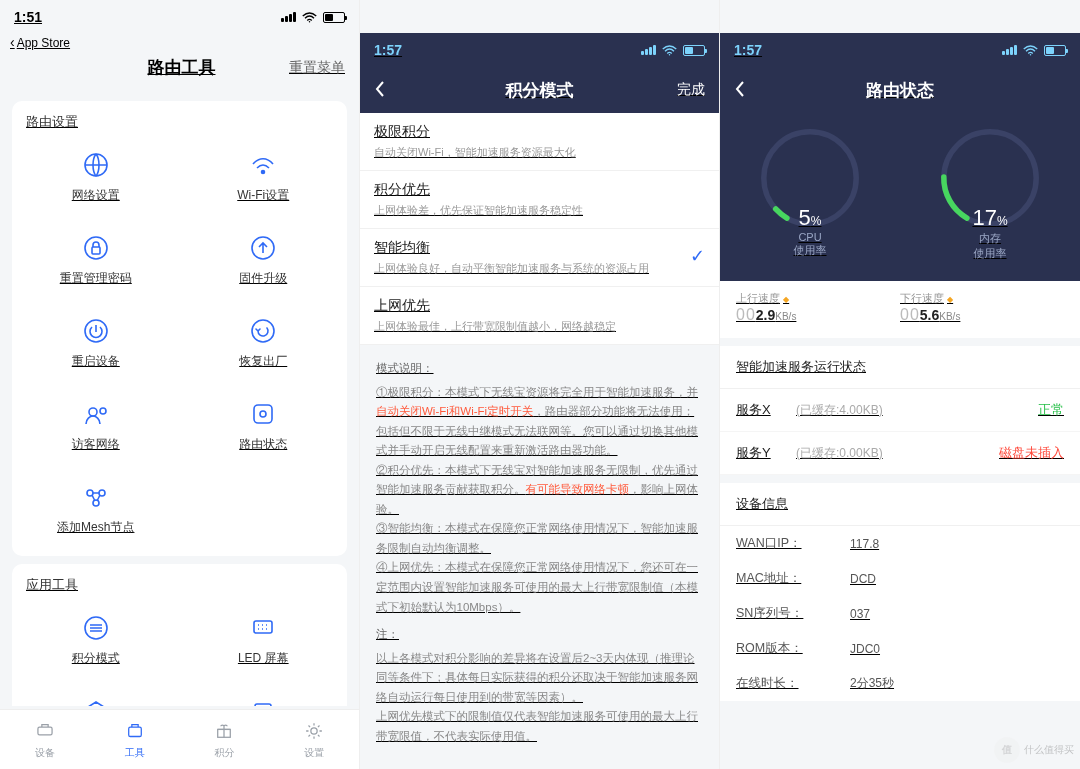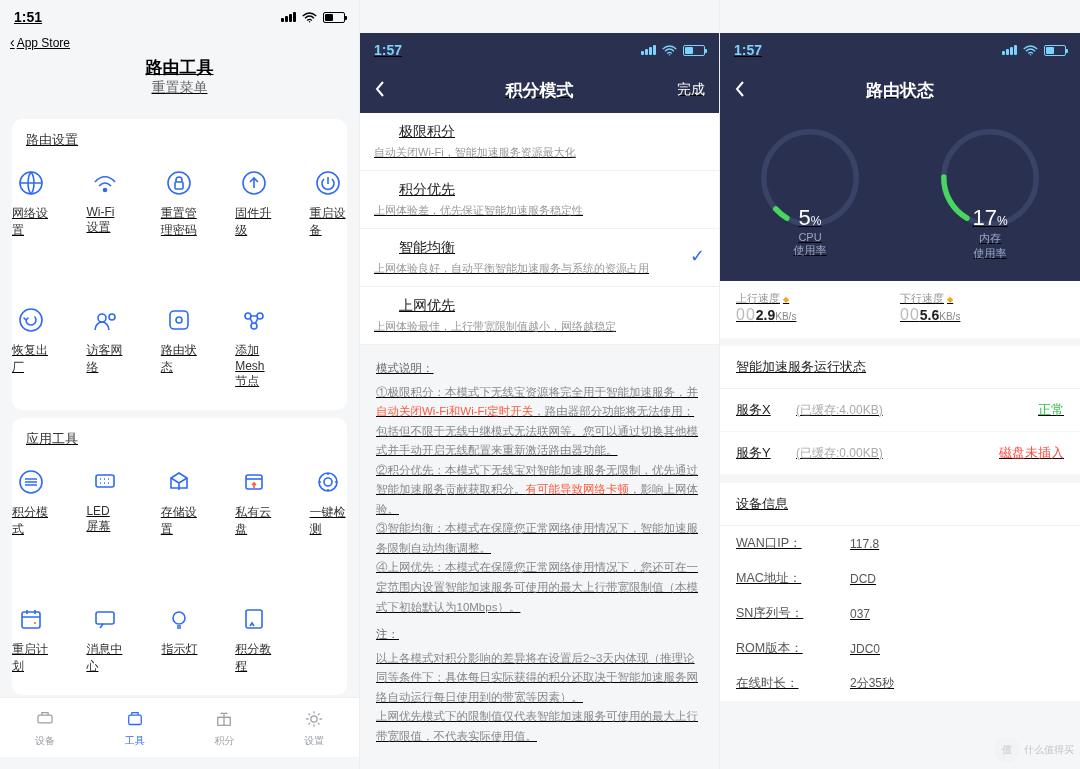--- a/index.html
+++ b/index.html
@@ -18,43 +18,43 @@
   .sig span:nth-child(2){height:6px}
   .sig span:nth-child(3){height:8px}
   .sig span:nth-child(4){height:10px}
   .wifi-ic{ width:15px;height:11px; }
   .batt{ width:22px;height:11px;border:1px solid currentColor;border-radius:2px;position:relative; }
   .batt::after{content:"";position:absolute;right:-3px;top:3px;width:2px;height:4px;background:currentColor;border-radius:0 1px 1px 0;}
   .batt i{position:absolute;left:1px;top:1px;bottom:1px;width:40%;background:currentColor;border-radius:1px;}
   
   .s1-back { font-size:12px; color:#000; padding-left:10px; }
   .s1-back .chev{font-size:14px;margin-right:2px;}
-  .s1 .titlebar{ display:flex; align-items:center; justify-content:flex-start; padding:6px 14px 14px;flex-direction:column; }
+  .s1 .titlebar{ display:flex; align-items:center; justify-content:flex-start; padding:6px 14px 14px; }
   .s1 .titlebar .ttl{ font-size:17px; font-weight:600; flex:1; text-align:center; }
   .s1 .titlebar .reset{ font-size:14px; color:#666; }
   .card{ background:#fff; border-radius:10px; margin:8px 12px; padding:12px 0 4px; }
   .card h3{ font-size:13px; font-weight:500; color:#333; padding:0 14px 6px;}
-  .grid3{ display:grid; grid-template-columns:repeat(5,1fr);gap:37px; }
+  .grid3{ display:grid; grid-template-columns:repeat(2,1fr); }
   .tile{ display:flex; flex-direction:column; align-items:center; gap:8px; padding:14px 0 16px;}
   .tile .ic{ width:28px;height:28px; display:flex;align-items:center;justify-content:center; color:#2f6af6; }
   .tile .ic svg{stroke:#2f6af6; fill:none; stroke-width:1.6;}
   .tile .lbl{ font-size:12px; color:#333; }
   .s1 .scroll{ height:calc(769px - 34px - 12px - 50px - 60px); overflow:hidden; }
-  .tabbar{ position:absolute; bottom:12px;left:0;right:0;height:60px;background:#fff;border-top:1px solid #eee;display:flex; }
+  .tabbar{ position:absolute; bottom:0;left:0;right:0;height:60px;background:#fff;border-top:1px solid #eee;display:flex; }
   .tabbar .tab{ flex:1; display:flex; flex-direction:column; align-items:center; justify-content:center; gap:2px; font-size:10px; color:#9aa0a8;}
   .tabbar .tab.active{ color:#2f6af6; }
   .tabbar .tab svg{stroke:currentColor;fill:none;stroke-width:1.6;}
   
   .s2 .navbar,.s3 .navbar{ height:46px; background:#2a3150; display:flex; align-items:center; justify-content:space-between; padding:0 14px; color:#fff; font-size:17px;}
   .s2 .status,.s3 .status{ background:#2a3150; }
   .navbar .nav-l,.navbar .nav-r{ width:50px; font-size:14px; }
   .navbar .nav-c{ flex:1; text-align:center; font-weight:600; }
   .optlist{ background:#fff; }
   .opt{ padding:10px 14px 10px; border-bottom:1px solid #f0f0f0; position:relative;}
-  .opt .ot{ font-size:14px; color:#222;margin-left:25px; }
+  .opt .ot{ font-size:14px; color:#222; }
   .opt .od{ font-size:11px; color:#999; margin-top:4px; }
   .opt .chk{ position:absolute; right:14px; top:16px; color:#2f6af6; font-size:18px;}
   .desc{ padding:14px 16px; font-size:11.5px; color:#888; line-height:1.7; }
   .desc .hd{ color:#666; margin-bottom:4px;}
   .red{ color:#ff5a3c; }
   
   .s3 .gauges{ background:#2a3150; display:flex; justify-content:space-around; padding:10px 0 20px; }
   .gauge{ width:150px; display:flex;flex-direction:column;align-items:center; }
   .gauge svg{ width:110px;height:110px; }
   .gauge .gl{ font-size:11px; color:#9aa6c4; text-align:center; margin-top:-28px; }

